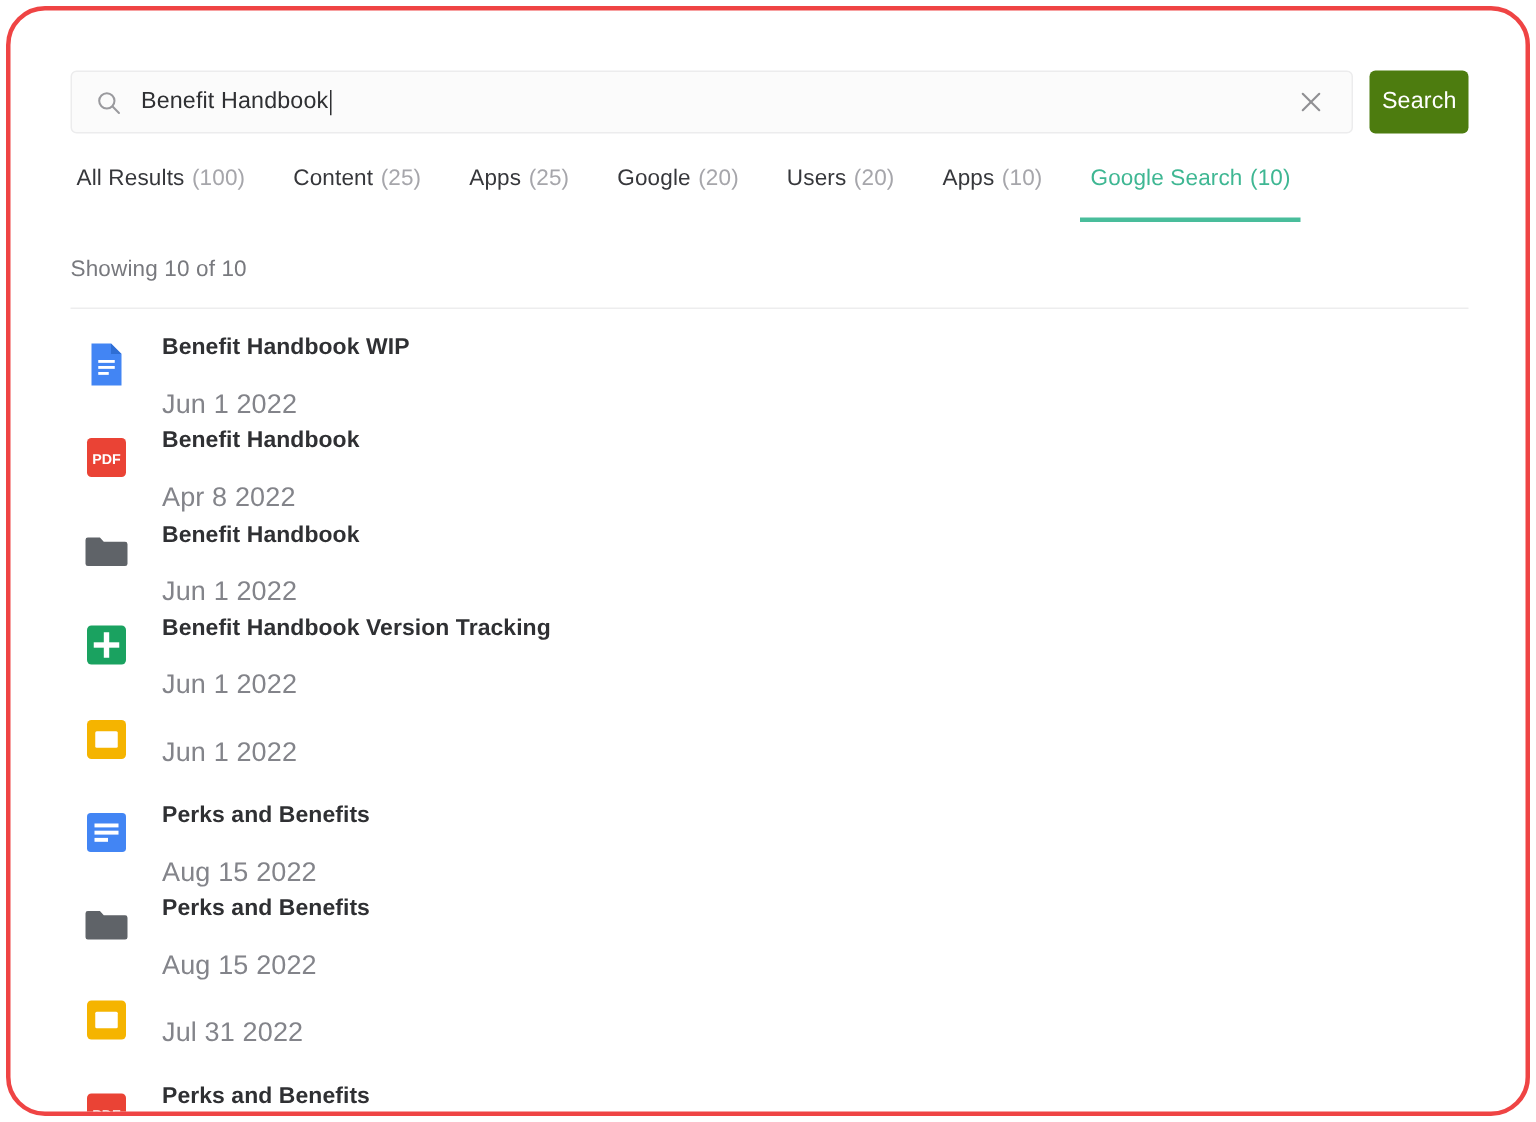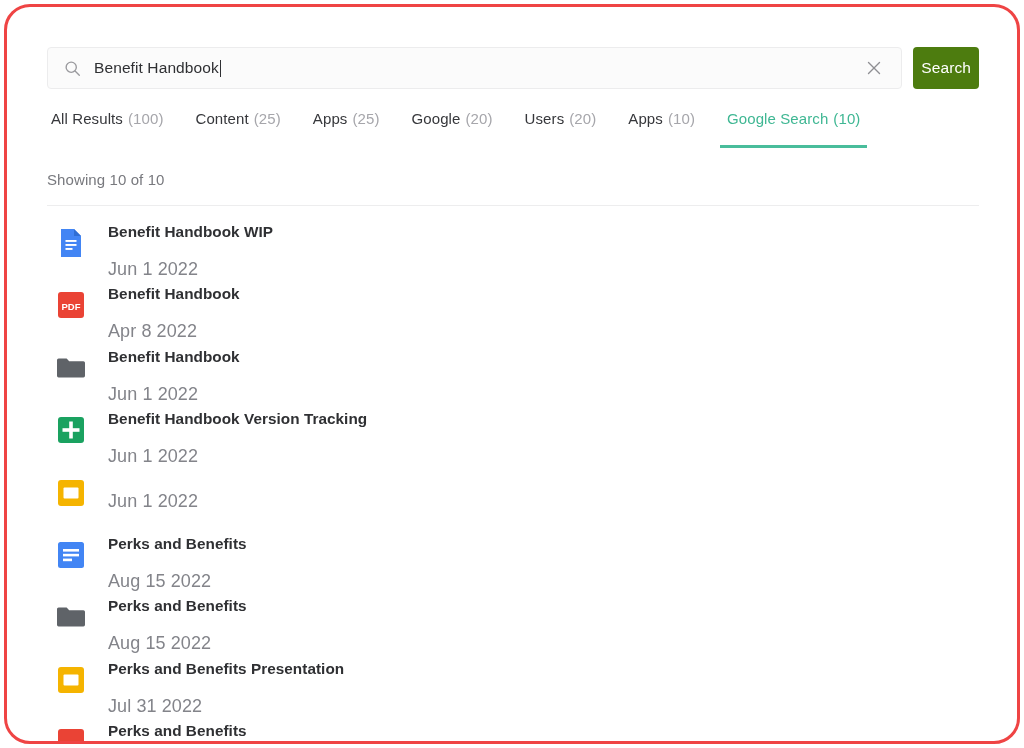--- a/index.html
+++ b/index.html
@@ -344,21 +344,20 @@
           </div>
         </div>
         <div class="result-row">
           <span class="result-icon">
             <svg width="32" height="32" viewBox="0 0 32 32">
               <rect x="3" y="3" width="26" height="26" fill="#f5b400" rx="3"></rect>
               <rect x="8.5" y="10.5" width="15" height="11" fill="#ffffff" rx="1"></rect>
             </svg>
           </span>
           <div class="result-text">
-            <div class="result-title">Perks and Benefits Presentation</div>
             <div class="result-date">Jul 31 2022</div>
           </div>
         </div>
         <div class="result-row">
           <span class="result-icon">
             <svg width="32" height="32" viewBox="0 0 32 32">
               <rect x="3" y="3" width="26" height="26" fill="#ea4335" rx="3"></rect>
               <text x="16" y="20.5" text-anchor="middle" fill="#ffffff" font-family="&quot;Liberation Sans&quot;, sans-serif" font-size="9.5" font-weight="bold">PDF</text>
             </svg>
           </span>

